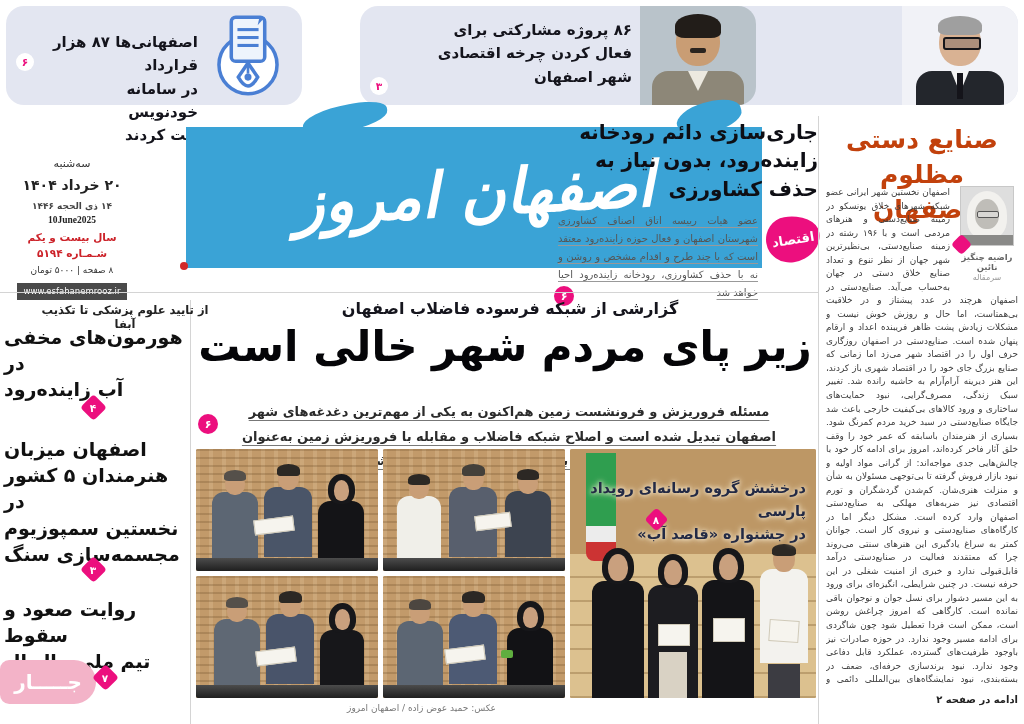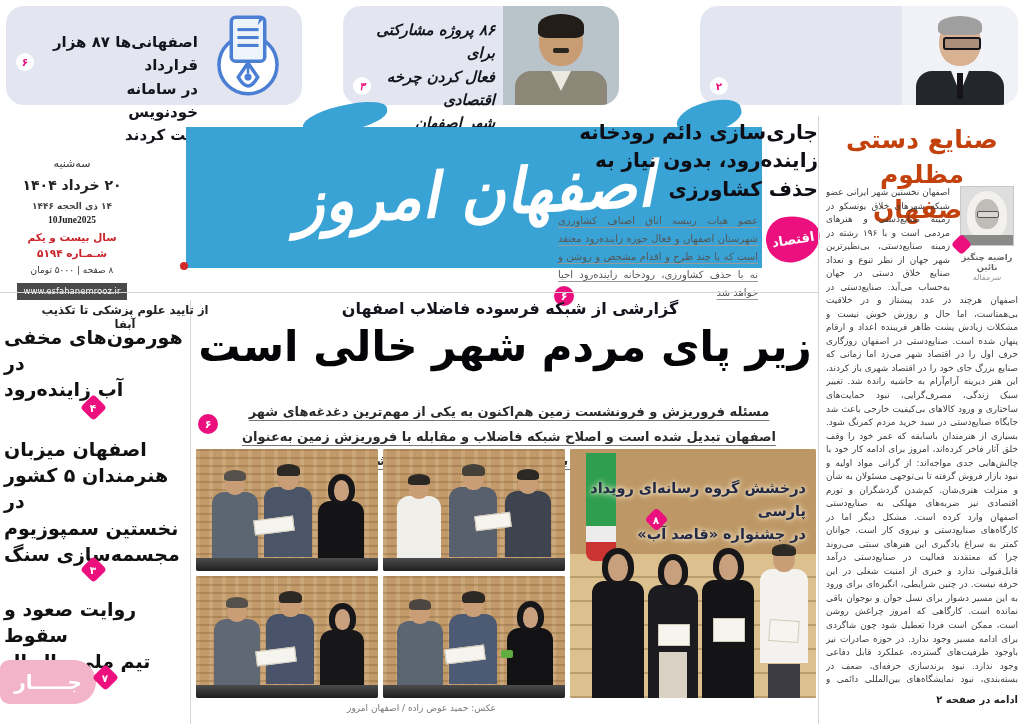--- a/index.html
+++ b/index.html
@@ -72,21 +72,21 @@
         </div>
       </div>
       <div class="abs" style="left:50%;bottom:-8px;transform:translateX(-50%);width:88px;height:42px;background:#23262c;border-radius:16px 16px 0 0;">
         <div class="abs" style="left:50%;top:0;transform:translateX(-50%);width:18px;height:22px;background:#f2f2f2;clip-path:polygon(0 0,100% 0,50% 100%);"></div>
         <div class="abs" style="left:50%;top:2px;transform:translateX(-50%);width:6px;height:26px;background:#14141a;"></div>
       </div>
     </div>
     <div class="badge-w abs" style="left:10px;bottom:10px;">۲</div>
   </div>
 
-  <div class="strip-box" style="left:343px;width:276px;font-style:italic;">
+  <div class="strip-box" style="left:360px;width:396px;">
     <div class="portrait" style="background:#b9c3ca;">
       <div class="abs" style="left:50%;top:10px;transform:translateX(-50%);width:44px;height:50px;">
         <div class="head" style="width:44px;height:50px;background:#c99d74;">
           <div class="hair" style="background:#221d19;"></div>
           <div class="abs" style="left:14px;top:32px;width:16px;height:5px;background:#2a241f;border-radius:2px;"></div>
         </div>
       </div>
       <div class="abs" style="left:50%;bottom:-8px;transform:translateX(-50%);width:92px;height:42px;background:#8d8778;border-radius:16px 16px 0 0;">
         <div class="abs" style="left:50%;top:0;transform:translateX(-50%);width:20px;height:20px;background:#ece9e0;clip-path:polygon(0 0,100% 0,50% 100%);"></div>
       </div>

